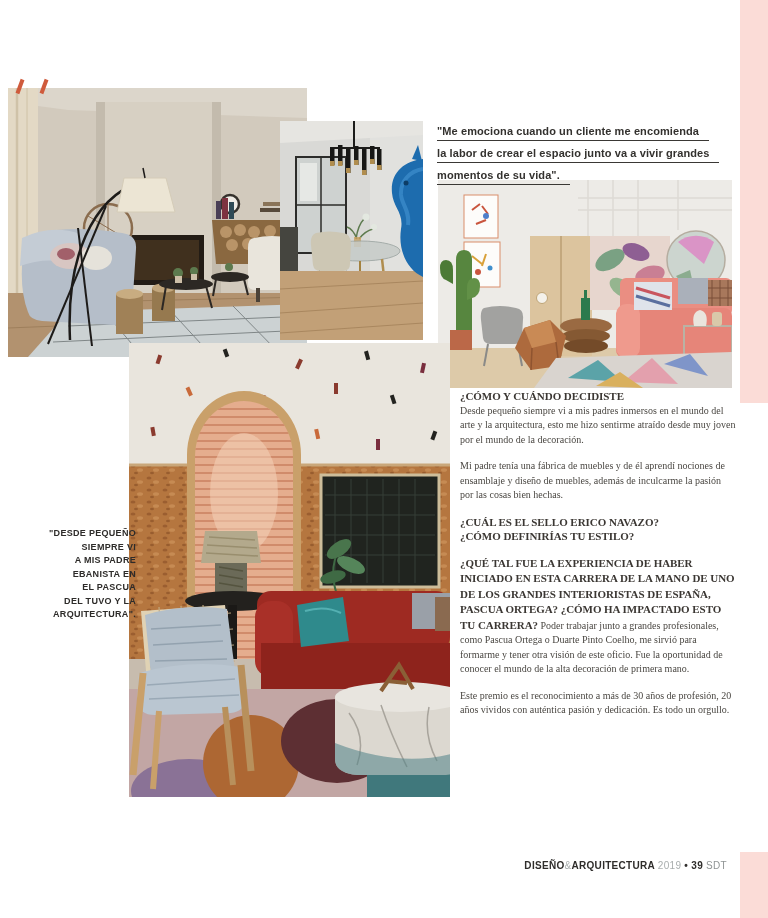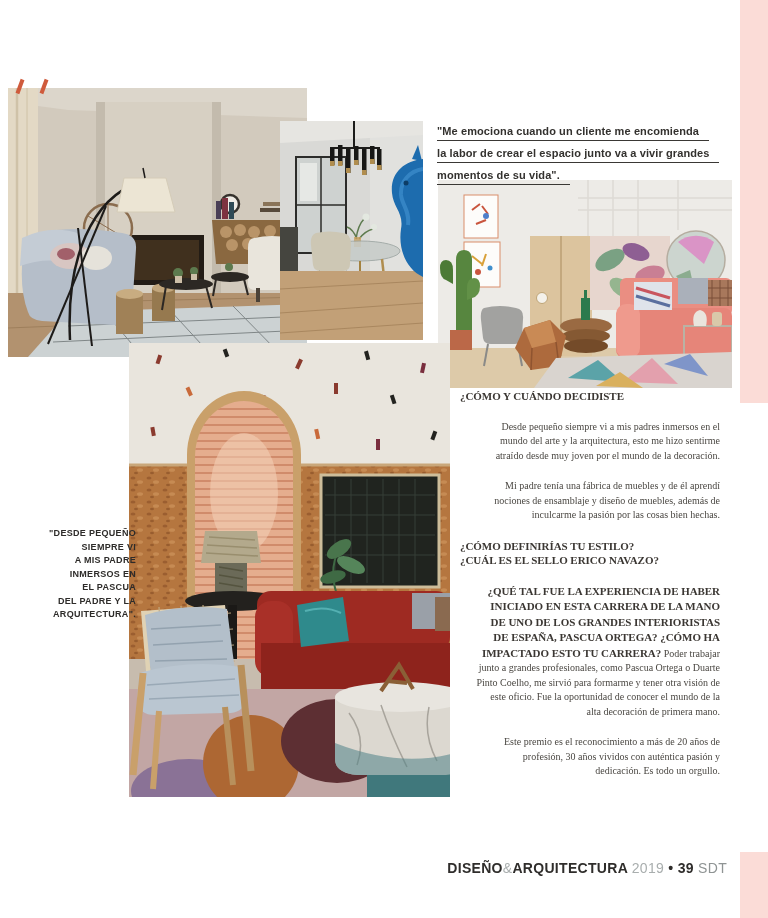--- a/index.html
+++ b/index.html
@@ -25,24 +25,24 @@
   .side-quote .sl{font-size:9px;font-weight:bold;color:#2e2c2a;line-height:13.5px;
      letter-spacing:.3px;white-space:nowrap;}
 
   
   .qa{position:absolute;left:460px;top:389px;width:276px;z-index:5;
       font-family:"Liberation Serif",serif;color:#4a4742;}
   .qa-item{margin:0 0 12px 0;}
   .q{font-weight:bold;color:#3b3733;font-size:11px;letter-spacing:-.05px;line-height:14.5px;}
   .q-line{white-space:nowrap;}
   .a{font-size:10px;line-height:14.5px;}
-  p{margin:16px;text-align:right;}
-
-  
-  .footer{position:absolute;top:860px;right:41px;z-index:5;font-size:14px;letter-spacing:.3px;
+  p{margin:0;}
+
+  
+  .footer{position:absolute;top:860px;right:41px;z-index:5;font-size:10px;letter-spacing:.3px;
      color:#2f2d2b;font-weight:bold;white-space:nowrap;}
   .footer .lt{color:#a9aeae;font-weight:normal;}
   .footer .md{color:#8f9494;font-weight:normal;}
 </style>
 </head>
 <body>
 
 <div class="page">
 
   <div class="pink-bar" style="left:740px;top:0;width:28px;height:403px;"></div>
@@ -429,49 +429,49 @@
   <div class="top-quote">
     <span class="ql">"Me emociona cuando un cliente me encomienda</span><br>
     <span class="ql">la labor de crear el espacio junto va a vivir grandes</span><br>
     <span class="ql">momentos de su vida".</span>
   </div>
 
   <div class="side-quote">
     <div class="sl">"DESDE PEQUEÑO</div>
     <div class="sl">SIEMPRE VI</div>
     <div class="sl">A MIS PADRE</div>
-    <div class="sl">INMERSOS EN</div>
+    <div class="sl">EBANISTA EN</div>
     <div class="sl">EL PASCUA</div>
-    <div class="sl">DEL PADRE Y LA</div>
+    <div class="sl">DEL TUVO Y LA</div>
     <div class="sl">ARQUITECTURA".</div>
   </div>
 
   <div class="qa">
 
     <div class="qa-item">
       <div class="q q-line">¿CÓMO Y CUÁNDO DECIDISTE</div>
       <p class="a">Desde pequeño siempre vi a mis padres inmersos en el mundo del arte y la arquitectura, esto me hizo sentirme atraído desde muy joven por el mundo de la decoración.</p>
     </div>
 
     <div class="qa-item">
       <p class="a">Mi padre tenía una fábrica de muebles y de él aprendí nociones de ensamblaje y diseño de muebles, además de inculcarme la pasión por las cosas bien hechas.</p>
     </div>
 
     <div class="qa-item">
+      <div class="q q-line">¿CUÁL ES EL SELLO ERICO NAVAZO?</div>
       <div class="q q-line">¿CÓMO DEFINIRÍAS TU ESTILO?</div>
-      <div class="q q-line">¿CUÁL ES EL SELLO ERICO NAVAZO?</div>
     </div>
 
     <div class="qa-item">
       <p class="a"><span class="q">¿QUÉ TAL FUE LA EXPERIENCIA DE HABER INICIADO EN ESTA CARRERA DE LA MANO DE UNO DE LOS GRANDES INTERIORISTAS DE ESPAÑA, PASCUA ORTEGA? ¿CÓMO HA IMPACTADO ESTO TU CARRERA?</span>
       <span>Poder trabajar junto a grandes profesionales, como Pascua Ortega o Duarte Pinto Coelho, me sirvió para formarme y tener otra visión de este oficio. Fue la oportunidad de conocer el mundo de la alta decoración de primera mano.</span></p>
     </div>
 
     <div class="qa-item">
-      <p class="a">Este premio es el reconocimiento a más de 20 años de profesión, 30 años vividos con auténtica pasión y dedicación. Es todo un orgullo.</p>
+      <p class="a">Este premio es el reconocimiento a más de 30 años de profesión, 20 años vividos con auténtica pasión y dedicación. Es todo un orgullo.</p>
     </div>
 
   </div>
 
   <div class="footer">
     <span>DISEÑO</span><span class="lt">&amp;</span><span>ARQUITECTURA</span>
     <span class="lt">2019</span>
     <span>•</span>
     <span>39</span>
     <span class="md">SDT</span>

